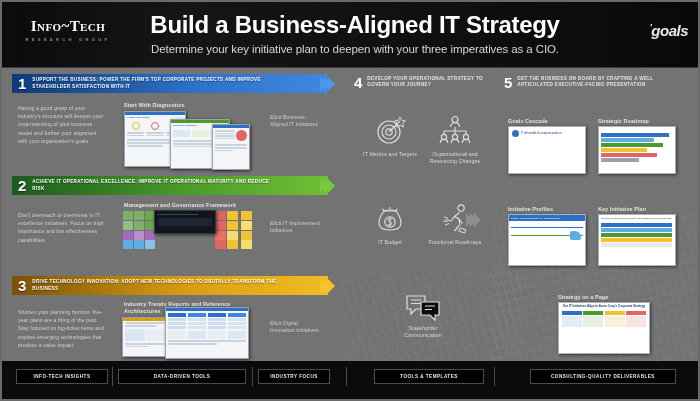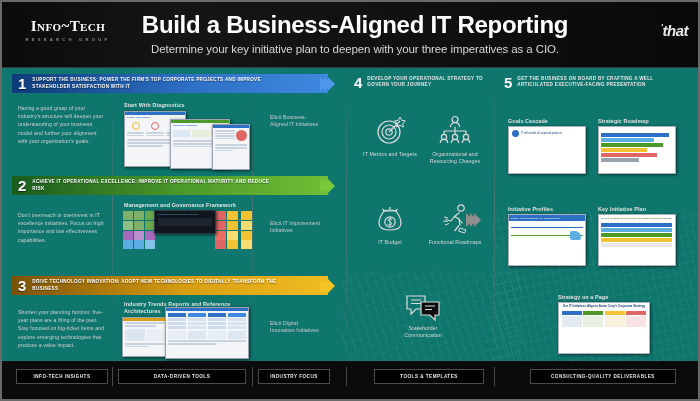--- a/index.html
+++ b/index.html
@@ -5,21 +5,21 @@
   * { box-sizing: border-box; margin: 0; padding: 0; }
   html, body {
     width: 700px; height: 401px;
     background: #0a0a0c;
     font-family: "Liberation Sans", sans-serif;
     overflow: hidden;
   }
   .poster {
     position: relative;
     width: 700px; height: 401px;
-    background: #0f766e;
+    background: #737373;
     border: 2px solid #6a6a6a;
     overflow: hidden;
   }
 
   
   .header {
     position: absolute; left: 0; top: 0; width: 700px; height: 66px;
     background: linear-gradient(90deg,#0b0b0d 0%,#151518 25%,#101013 60%,#090909 100%);
     border-bottom: 1px solid #3a3a3a;
   }
@@ -167,24 +167,24 @@
 <body>
 
 <div class="poster">
 
   <div class="header">
     <div class="logo-it">
       <div class="l1">Info~Tech</div>
       <div class="l2">RESEARCH GROUP</div>
     </div>
     <div class="title-wrap">
-      <div class="main-title">Build a Business-Aligned IT Reporting</div>
+      <div class="main-title">Build a Business-Aligned IT Strategy</div>
       <div class="sub-title">Determine your key initiative plan to deepen with your three imperatives as a CIO.</div>
     </div>
-    <div class="logo-itrg"><span class="tick">'</span><span>that</span></div>
+    <div class="logo-itrg"><span class="tick">'</span><span>goals</span></div>
   </div>
 
   <div class="body">
     <div class="mesh"></div>
     <div class="mesh2"></div>
 
     <div class="col-div" style="left:344px;"></div>
     <div class="col-div" style="left:492px;"></div>
     <div class="col-div" style="left:110px;height:225px;top:30px;"></div>
     <div class="col-div" style="left:250px;height:225px;top:30px;"></div>

